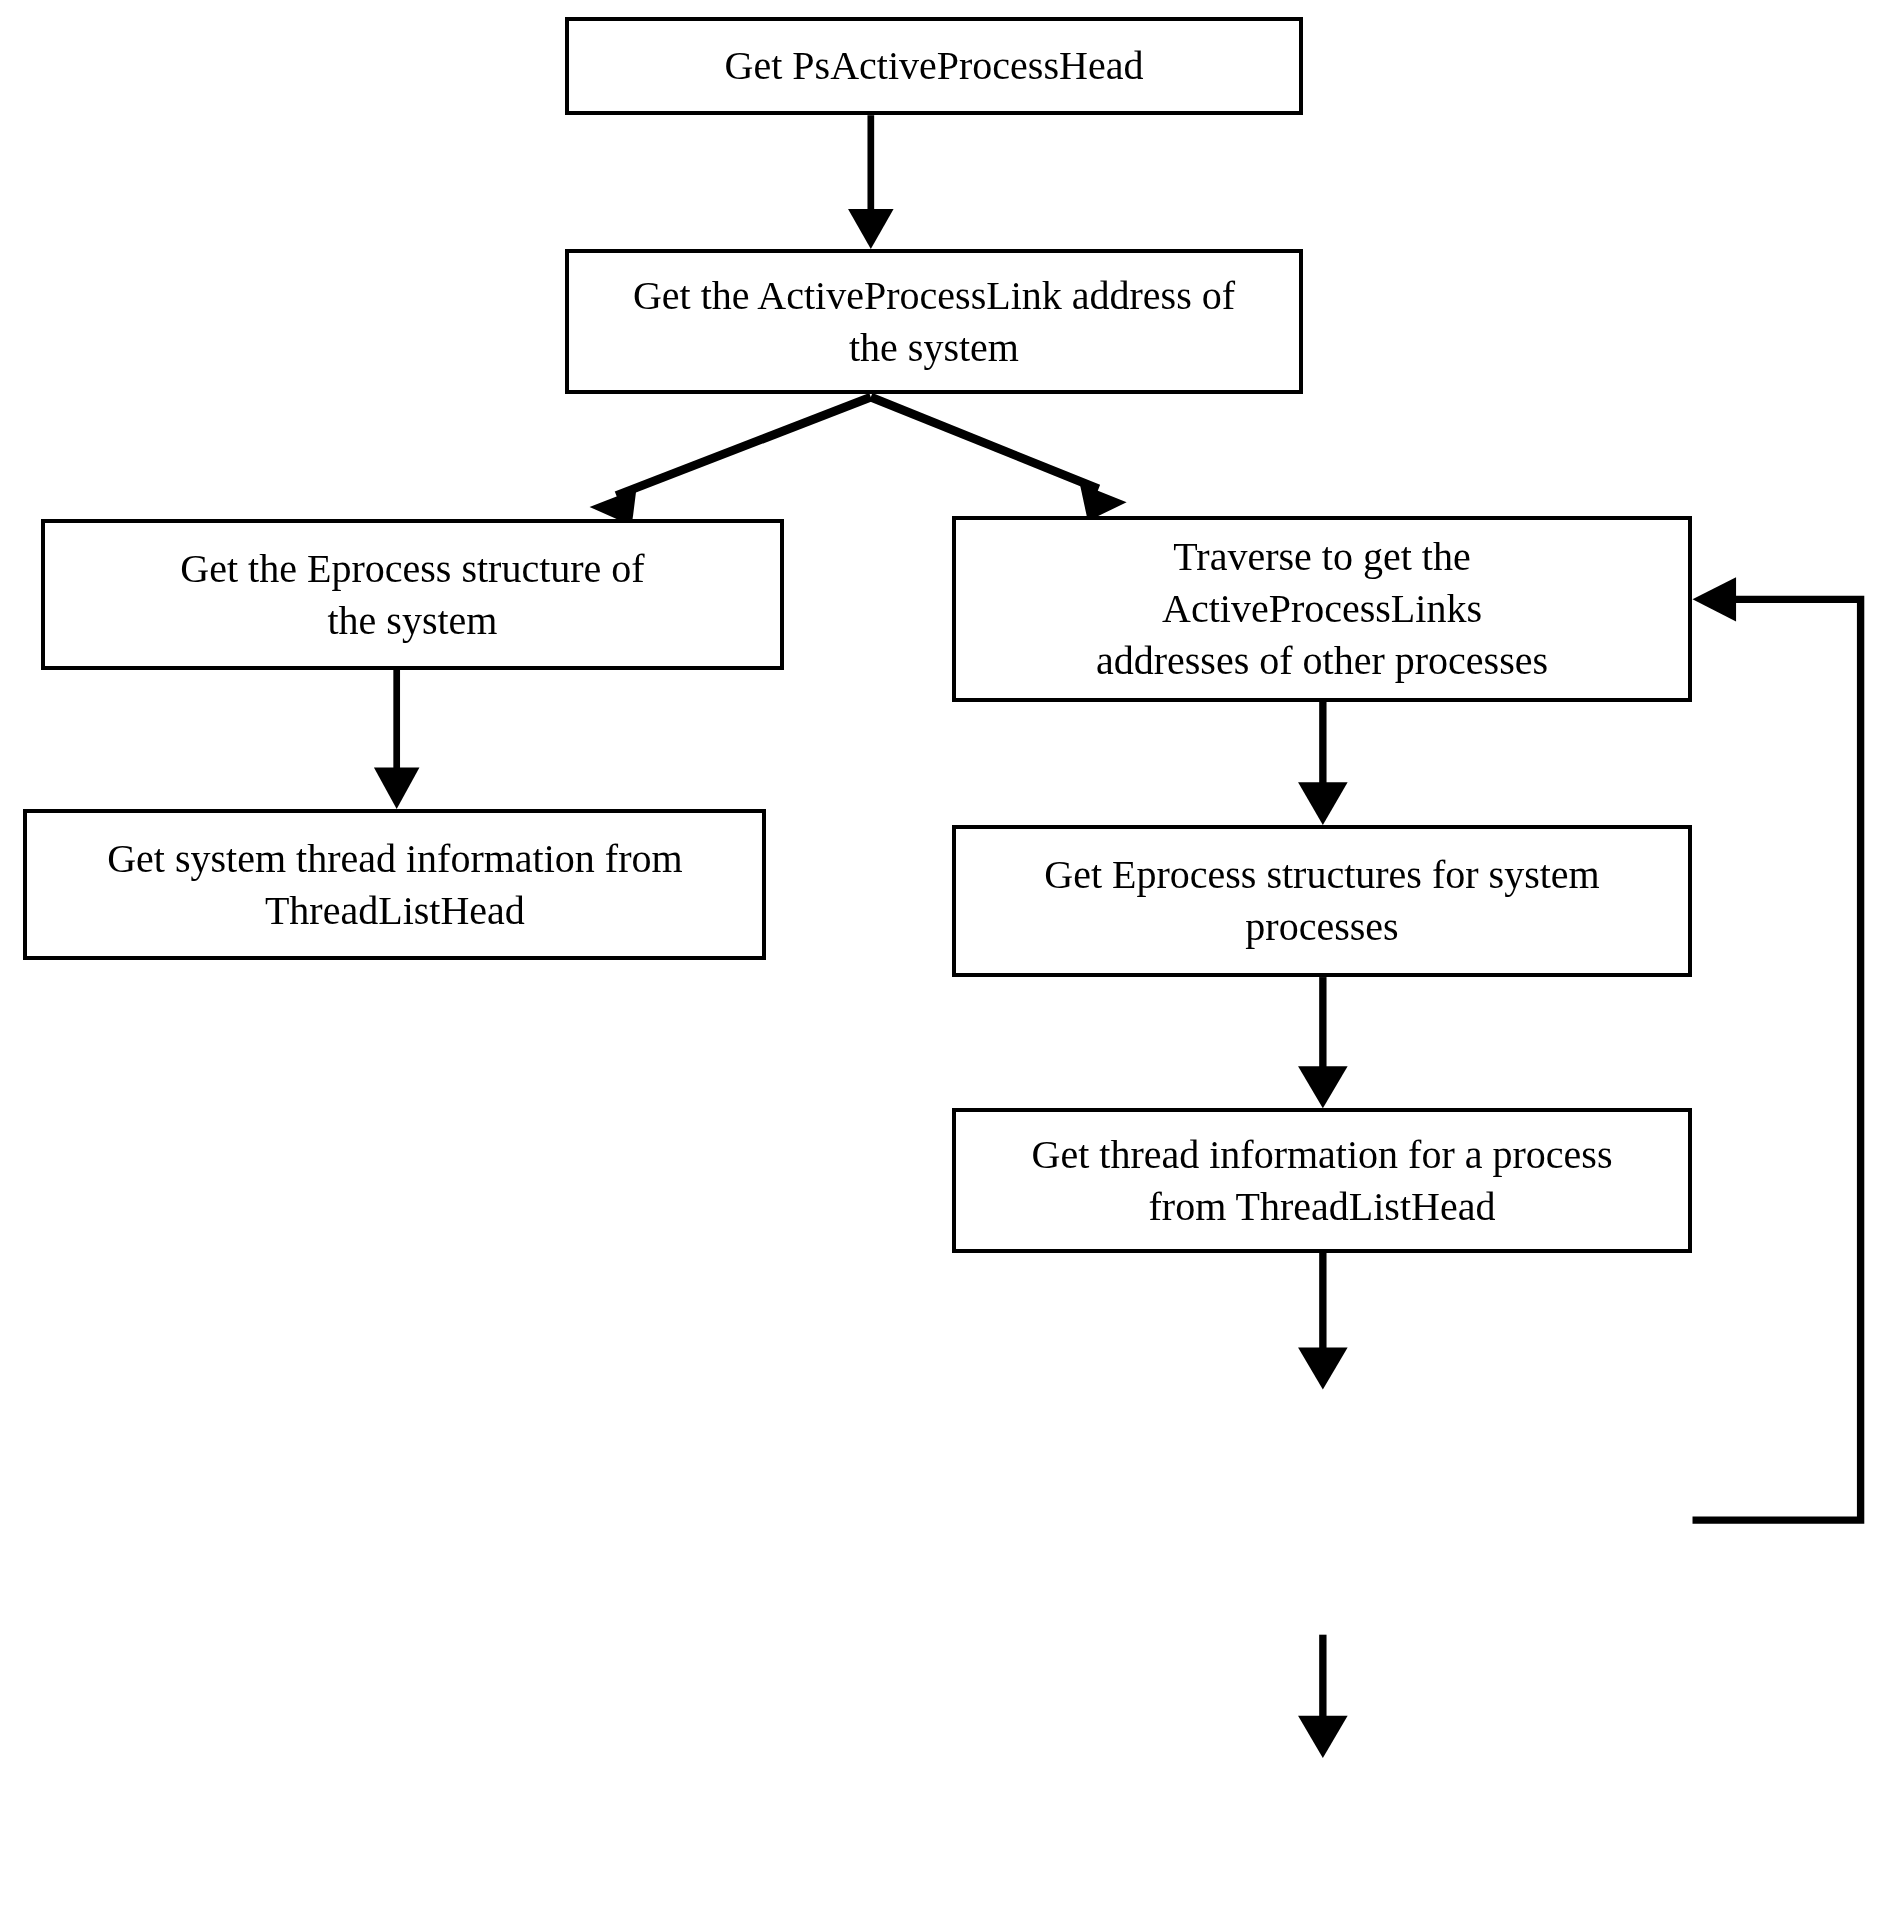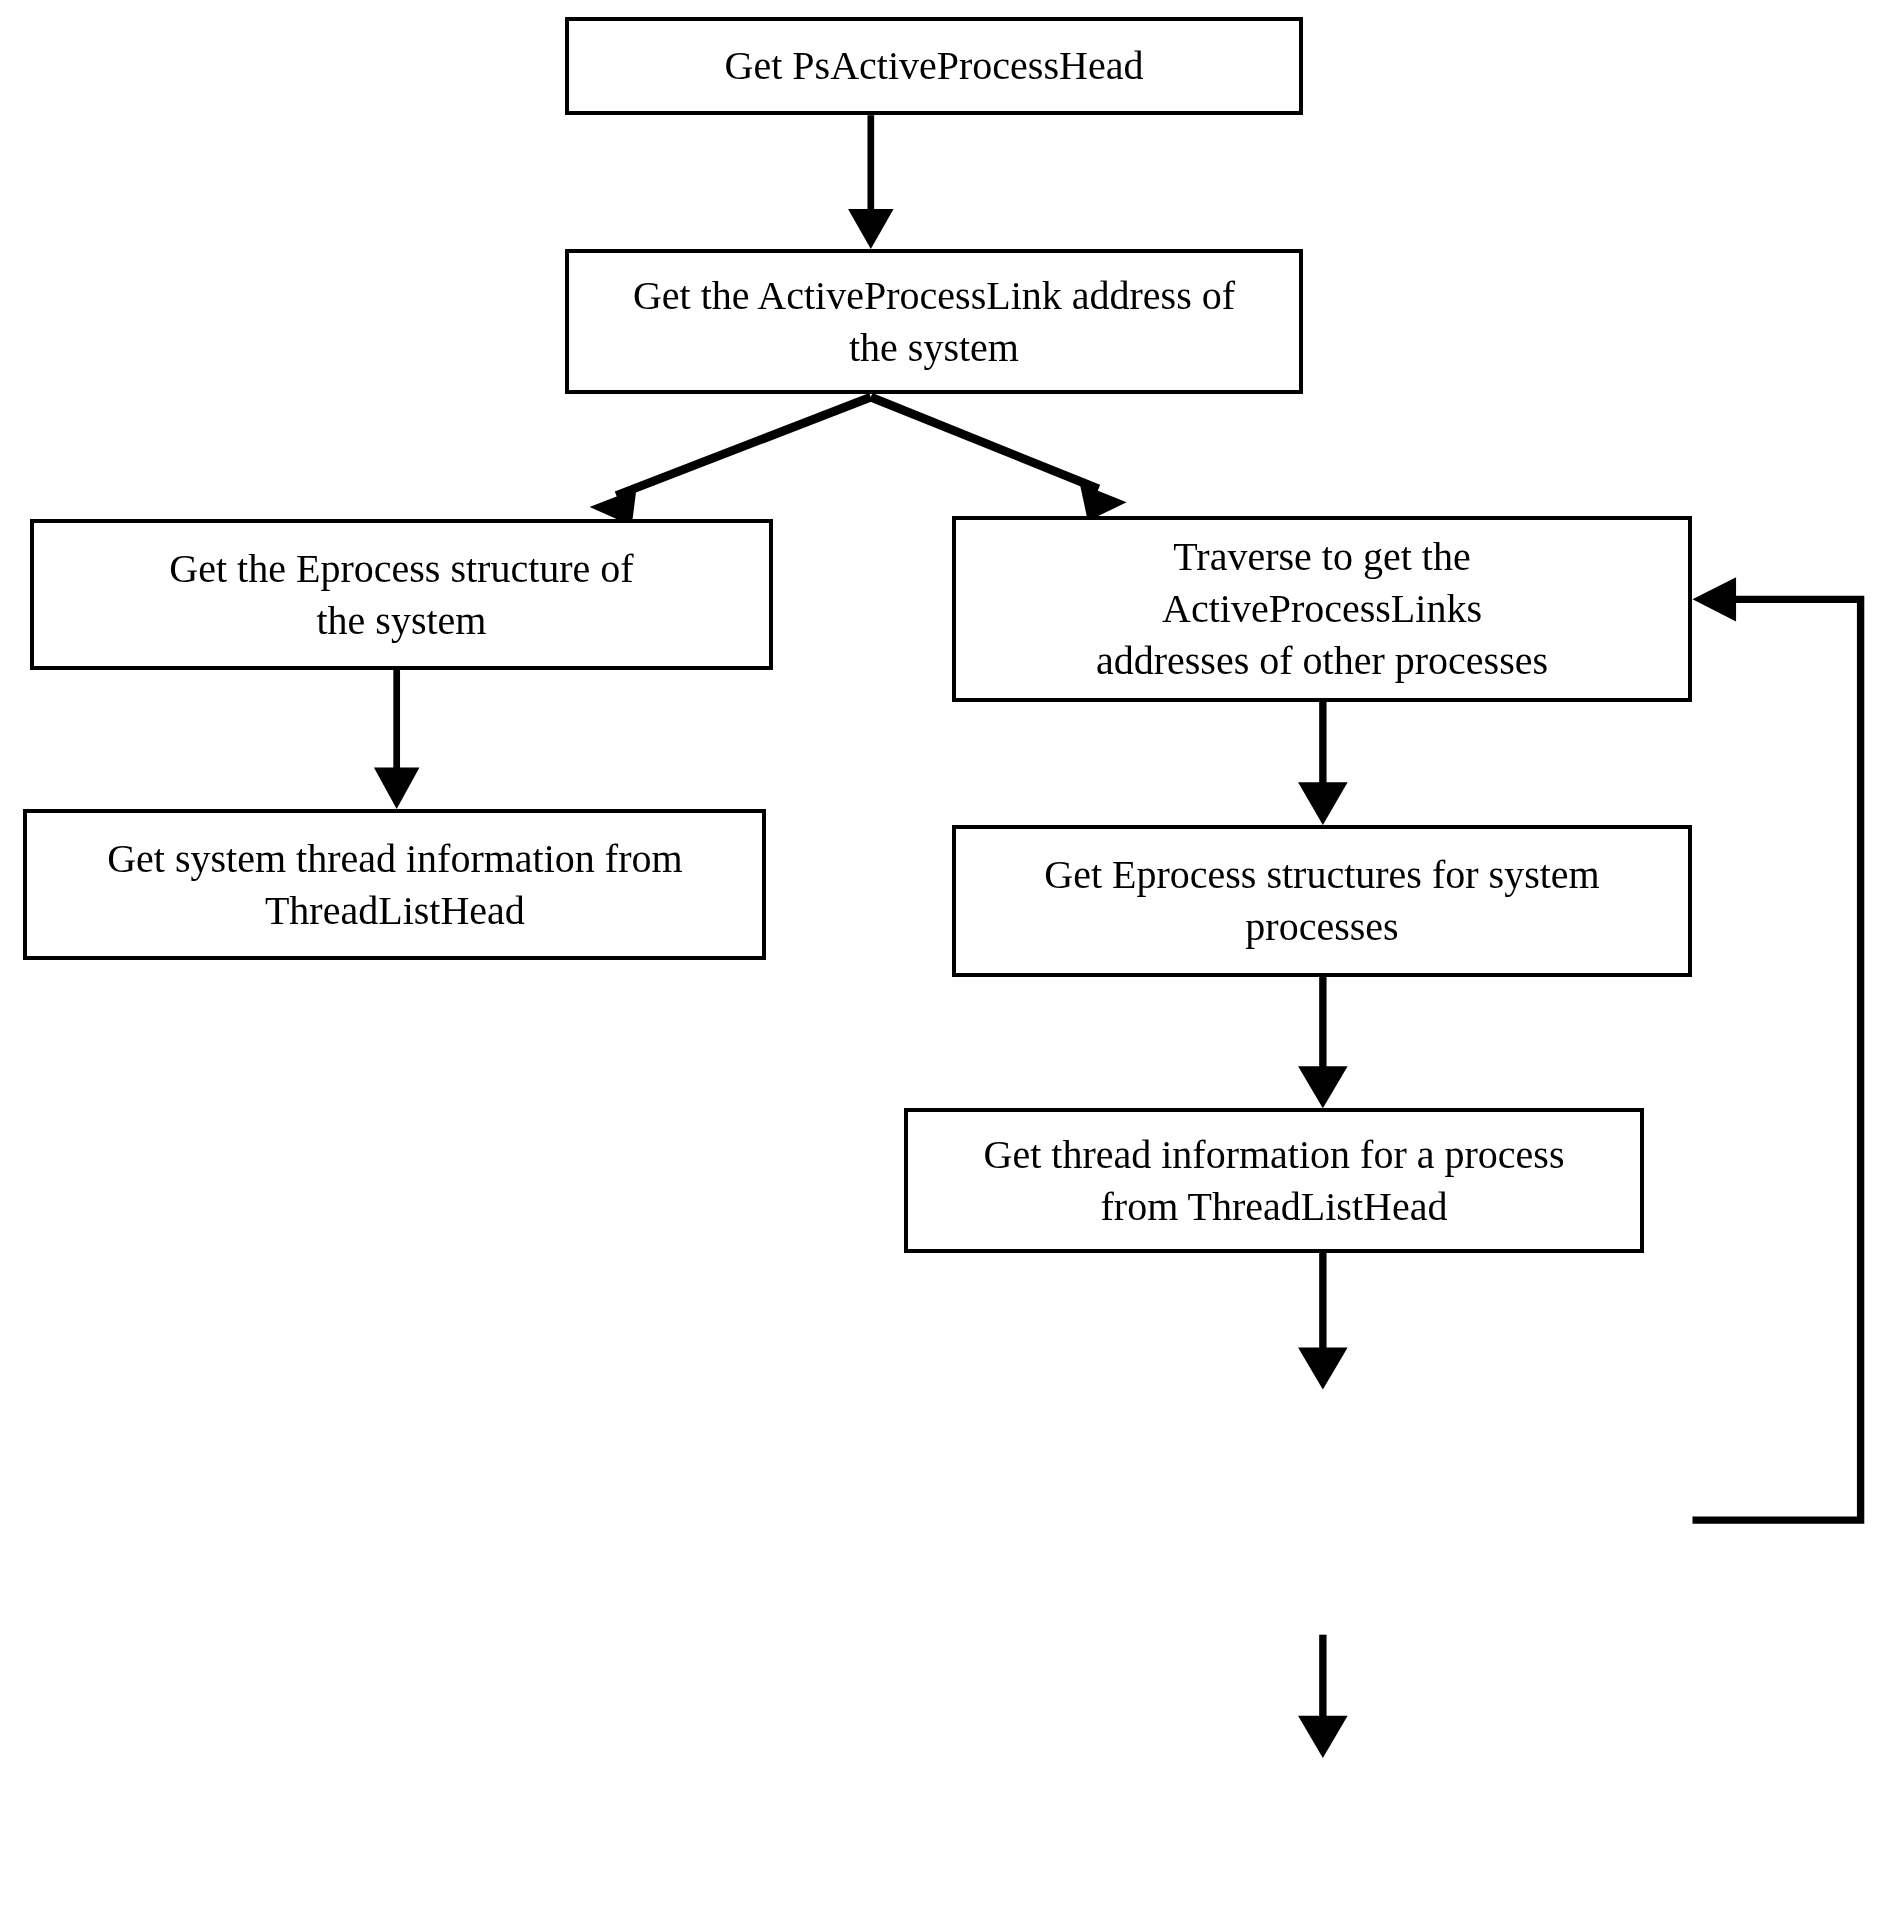--- a/index.html
+++ b/index.html
@@ -31,25 +31,25 @@
   .node .label {
     display: block;
     white-space: pre-line;
     line-height: 1.30;
     font-size: 40px;
     padding: 0 10.7px;
   }
   
   #n-ps-active-process-head { left: 565px;  top: 16.7px;   width: 738px; height: 98px; }
   #n-active-process-link    { left: 565px;  top: 249px;  width: 738px; height: 145px; text-align: center; }
-  #n-system-eprocess        { left: 30px;   top: 519px;  width: 743px; height: 151px; }
+  #n-system-eprocess        { left: 41px;   top: 519px;  width: 743px; height: 151px; }
   #n-system-threads         { left: 23.4px;   top: 809px; width: 743px; height: 151px; }
   #n-traverse-links         { left: 952px; top: 516px;  width: 740px; height: 186px; }
   #n-other-eprocess         { left: 952px; top: 825px; width: 740px; height: 152px; }
-  #n-process-threads        { left: 904px; top: 1108px; width: 740px; height: 145px; }
+  #n-process-threads        { left: 952px; top: 1108px; width: 740px; height: 145px; }
   #n-peb-info               { left: 952px; top: 1390px; width: 740px; height: 245px; }
   #n-file-mirroring         { left: 952px; top: 1758px; width: 740px; height: 154px; }
 
   .edge-layer {
     position: absolute;
     left: 0; top: 0;
     width: 1897px;
     height: 1926px;
     z-index: 1;
   }

